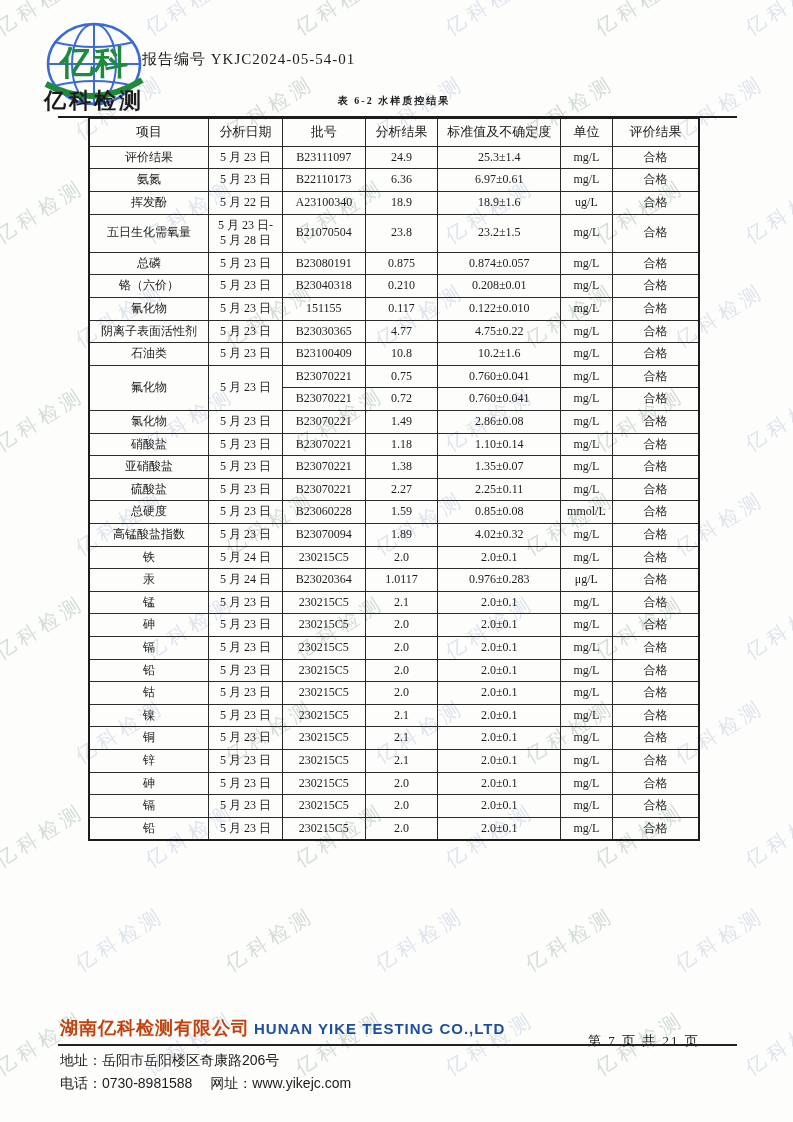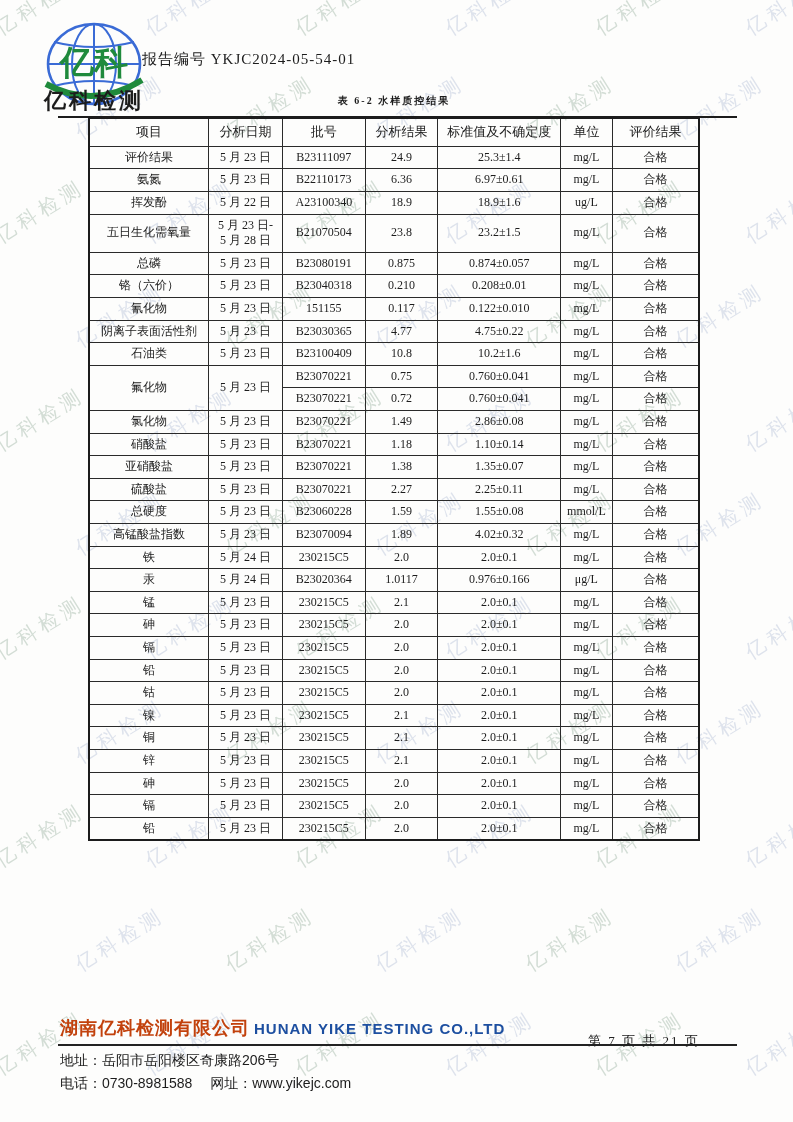--- a/index.html
+++ b/index.html
@@ -301,21 +301,21 @@
             <td>2.27</td>
             <td>2.25±0.11</td>
             <td>mg/L</td>
             <td>合格</td>
           </tr>
           <tr>
             <td>总硬度</td>
             <td class="c-date">5 月 23 日</td>
             <td>B23060228</td>
             <td>1.59</td>
-            <td>1.55±0.08</td>
+            <td>0.85±0.08</td>
             <td>mmol/L</td>
             <td>合格</td>
           </tr>
           <tr>
             <td>高锰酸盐指数</td>
             <td class="c-date">5 月 23 日</td>
             <td>B23070094</td>
             <td>1.89</td>
             <td>4.02±0.32</td>
             <td>mg/L</td>
@@ -328,21 +328,21 @@
             <td>2.0</td>
             <td>2.0±0.1</td>
             <td>mg/L</td>
             <td>合格</td>
           </tr>
           <tr>
             <td>汞</td>
             <td class="c-date">5 月 24 日</td>
             <td>B23020364</td>
             <td>1.0117</td>
-            <td>0.976±0.166</td>
+            <td>0.976±0.283</td>
             <td>μg/L</td>
             <td>合格</td>
           </tr>
           <tr>
             <td>锰</td>
             <td class="c-date">5 月 23 日</td>
             <td>230215C5</td>
             <td>2.1</td>
             <td>2.0±0.1</td>
             <td>mg/L</td>

